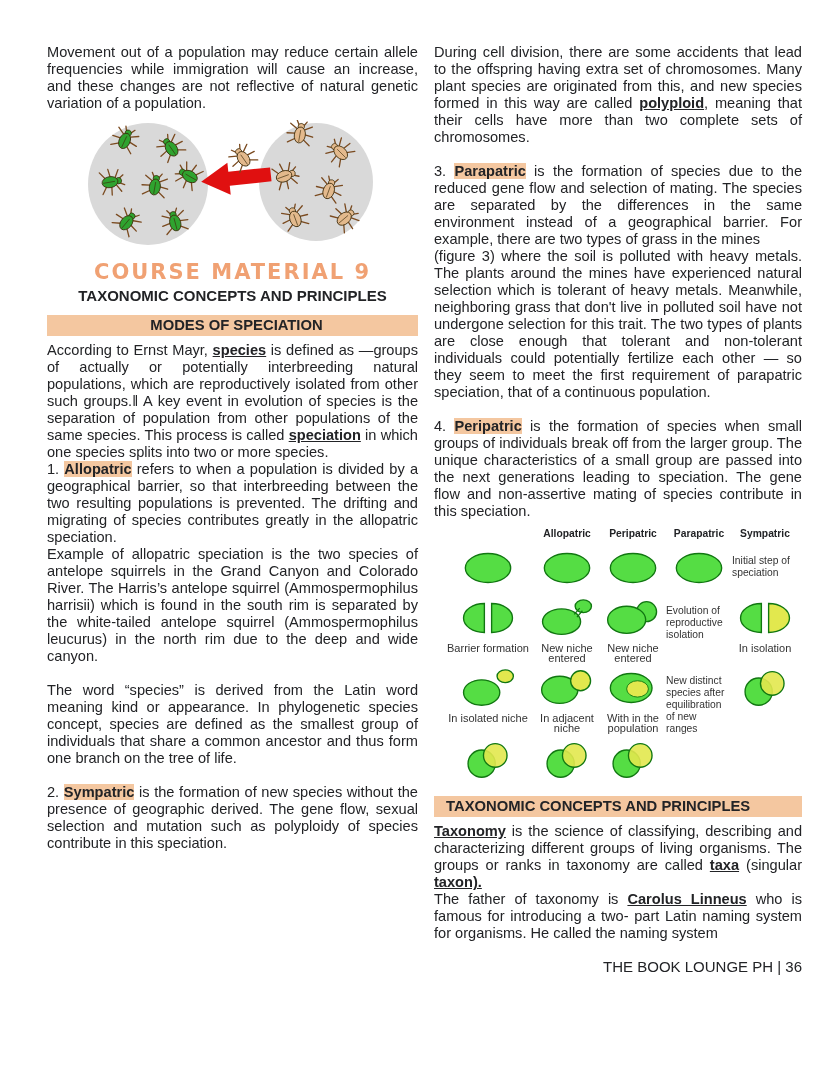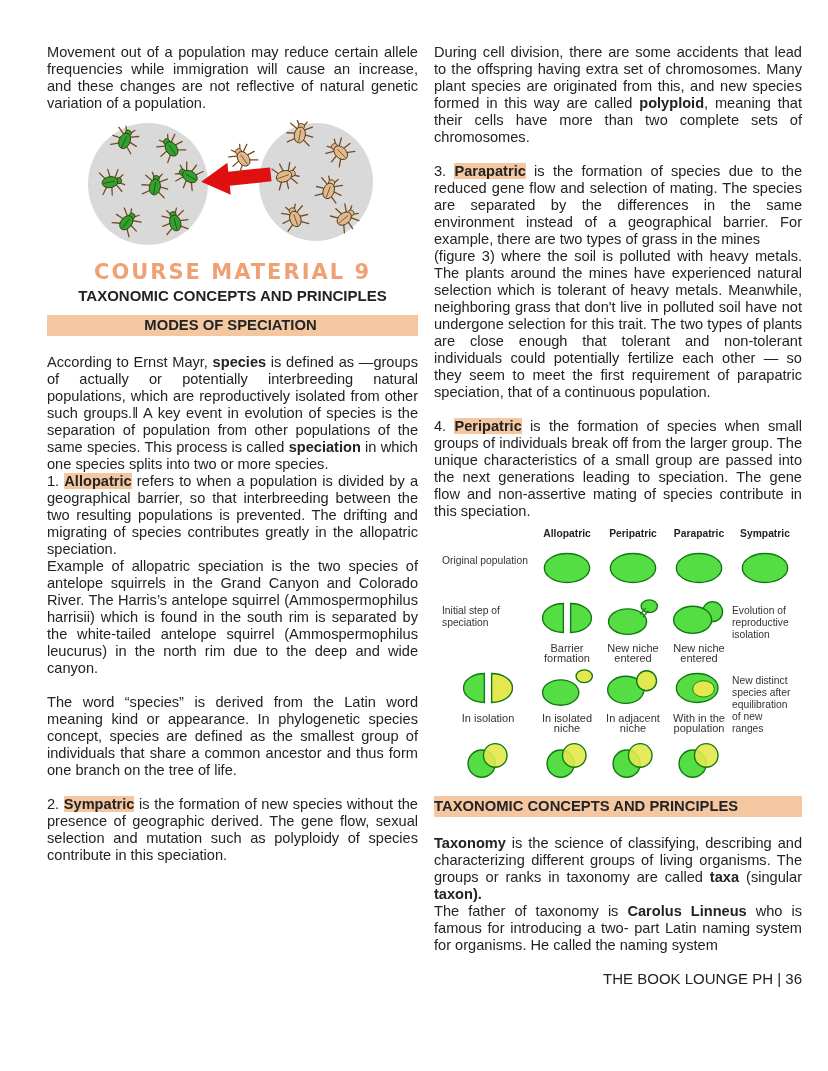--- a/index.html
+++ b/index.html
@@ -20,38 +20,38 @@
     background:#ffffff;
     overflow:hidden;
     font-family:"Liberation Sans",sans-serif;
     font-size:14.6px;line-height:17px;color:#222326;
   }
   .col{position:absolute;top:44px;}
   .col-left{left:47px;width:371px;}
   .col-right{left:434px;width:368px;}
   .para{text-align:justify;}
   .gap{margin-top:17px;}
-  .b{font-weight:bold;}
+  .b{font-weight:bold;text-decoration:underline;}
   .hl{font-weight:bold;background:var(--highlight);}
   .figure-beetles{margin-top:8px;text-align:center;}
   .green-beetle{color:var(--beetle-green);}
   .tan-beetle{color:var(--beetle-tan);}
   .mig-arrow{fill:var(--arrow-red);}
   .course-title{
     margin-top:4px;text-align:center;
     font-family:"DejaVu Sans",sans-serif;
     font-weight:bold;font-size:21px;line-height:24px;
     letter-spacing:2px;color:var(--title-color);
   }
   .subtitle{margin-top:3px;text-align:center;font-weight:bold;font-size:15px;}
   .heading-bar{
-    margin-top:11px;margin-bottom:18px;
+    margin-top:11px;margin-bottom:6px;
     background:var(--highlight);
     font-weight:bold;font-size:14.8px;
-    padding:2px 4px 2px 0;
+    padding:2px 4px 2px 12px;
   }
   .heading-bar.center{text-align:center;}
   
   .diagram{
     display:grid;
     grid-template-columns:92px repeat(4,66px);
     margin:8px 0 4px 8px;
   }
   .dg-header{font-size:10.3px;font-weight:bold;text-align:center;align-self:end;line-height:11px;padding-bottom:4px;}
   .dg-label{font-size:10.3px;line-height:12px;color:#333;padding-top:12px;padding-right:6px;}
@@ -129,21 +129,20 @@
     <p class="para gap"><span>3. </span><span class="hl">Parapatric</span><span> is the formation of species due to the reduced gene flow and selection of mating. The species are separated by the differences in the same environment instead of a geographical barrier. For example, there are two types of grass in the mines</span></p>
     <p class="para"><span>(figure 3) where the soil is polluted with heavy metals. The plants around the mines have experienced natural selection which is tolerant of heavy metals. Meanwhile, neighboring grass that don't live in polluted soil have not undergone selection for this trait. The two types of plants are close enough that tolerant and non-tolerant individuals could potentially fertilize each other — so they seem to meet the first requirement of parapatric speciation, that of a continuous population.</span></p>
     <p class="para gap"><span>4. </span><span class="hl">Peripatric</span><span> is the formation of species when small groups of individuals break off from the larger group. The unique characteristics of a small group are passed into the next generations leading to speciation. The gene flow and non-assertive mating of species contribute in this speciation.</span></p>
 
     <div class="diagram" id="diagram">
         <div class="dg-header"></div>
         <div class="dg-header">Allopatric</div>
         <div class="dg-header">Peripatric</div>
         <div class="dg-header">Parapatric</div>
         <div class="dg-header">Sympatric</div>
-        <div class="dg-label">Original population</div>
         <div class="dg-cell"><svg viewBox="0 0 64 44" width="58" height="42">
             <ellipse cx="32" cy="22" rx="25" ry="16" fill="#55dd44" stroke="#117711" stroke-width="1.5"></ellipse>
           </svg></div>
         <div class="dg-cell"><svg viewBox="0 0 64 44" width="58" height="42">
             <ellipse cx="32" cy="22" rx="25" ry="16" fill="#55dd44" stroke="#117711" stroke-width="1.5"></ellipse>
           </svg></div>
         <div class="dg-cell"><svg viewBox="0 0 64 44" width="58" height="42">
             <ellipse cx="32" cy="22" rx="25" ry="16" fill="#55dd44" stroke="#117711" stroke-width="1.5"></ellipse>
           </svg></div>
         <div class="dg-cell"><svg viewBox="0 0 64 44" width="58" height="42">

